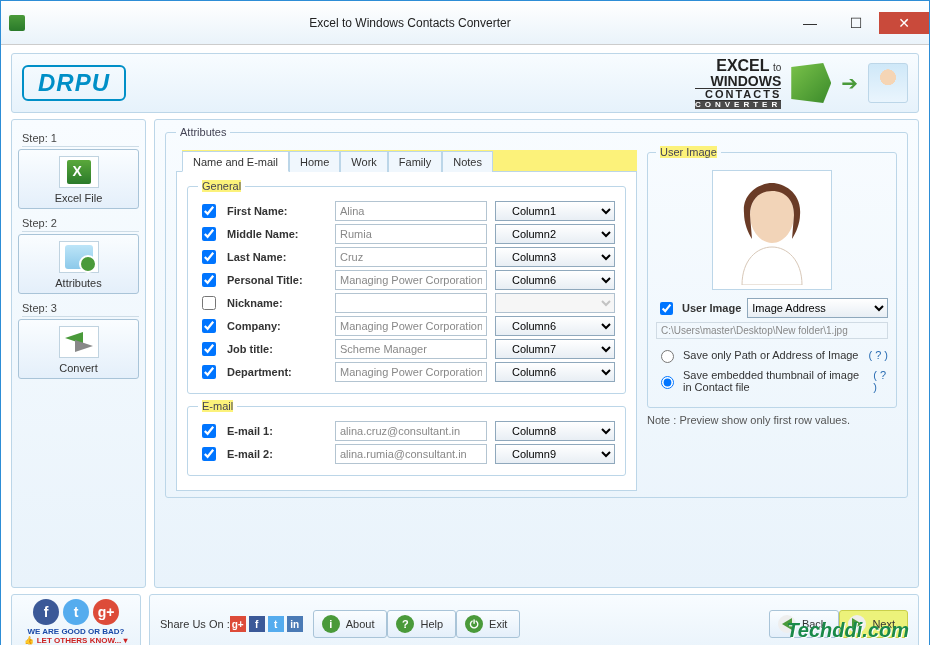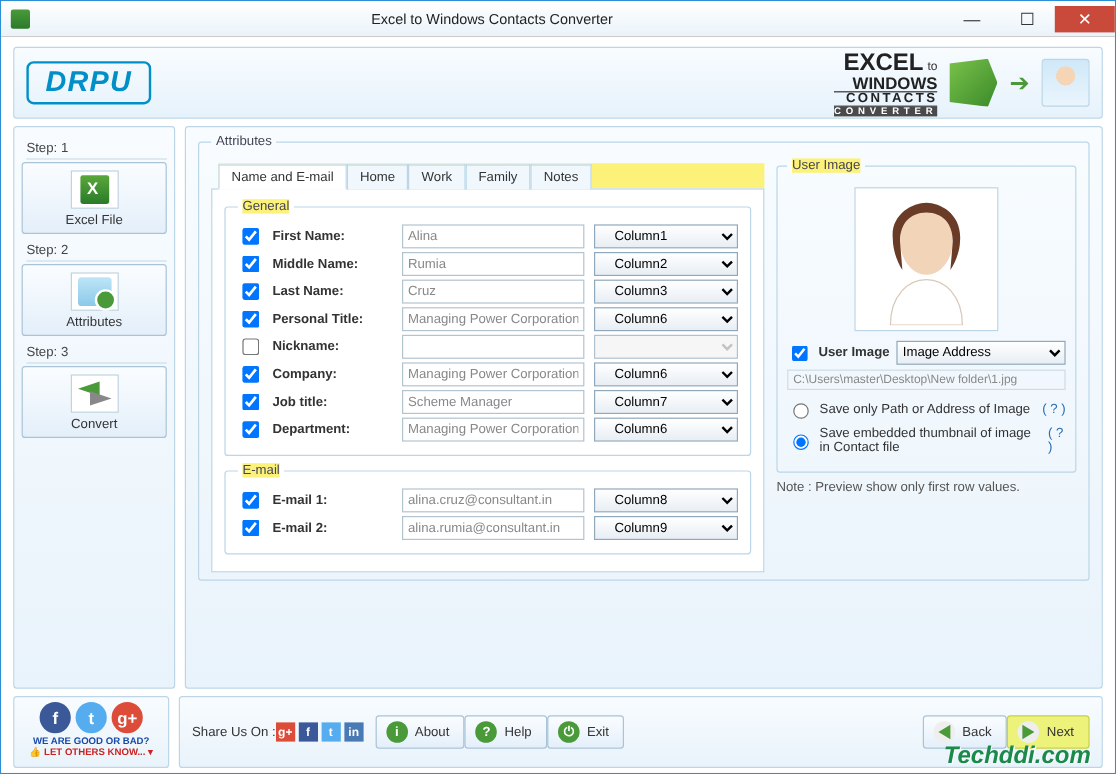--- a/index.html
+++ b/index.html
@@ -1,29 +1,29 @@
 <!DOCTYPE html>
 <html><head>
 <meta charset="utf-8">
 <style>
 * { box-sizing: border-box; font-family: "Segoe UI", Tahoma, sans-serif; }
 body { margin: 0; background: #fff; font-size: 12px; color: #333; }
 .window { width: 930px; height: 645px; border: 1px solid #2d8dd6; position: relative; }
-.titlebar { height: 30px; background: linear-gradient(#fff,#eaf3fa); border-bottom: 1px solid #ccc; display: flex; align-items: center; }
+.titlebar { height: 44px; background: linear-gradient(#fff,#eaf3fa); border-bottom: 1px solid #ccc; display: flex; align-items: center; }
 .title-icon { width:16px; height:16px; margin: 0 8px; background: linear-gradient(#4a9a3a,#2a7a2a); border-radius:2px; }
 .title-text { flex:1; text-align:center; font-size:12px; color:#222; }
 .winbtns { display:flex; }
 .winbtn { width:46px; height:22px; display:flex; align-items:center; justify-content:center; font-size:14px; color:#333; }
 .winbtn.close { background:#c94a3b; color:#fff; width:50px; height:22px; }
 .app-body { height: calc(100% - 30px); padding: 8px 10px 4px 10px; background:#fff; display:flex; flex-direction:column; }
 .header { height:60px; border:1px solid #bcd6e8; border-radius:3px; background: linear-gradient(#f8fcff,#e6f2fb); display:flex; align-items:center; padding:6px 10px; justify-content:space-between; margin-bottom:6px;}
 .drpu { border:2px solid #008fc7; color:#008fc7; font-weight:bold; font-size:24px; padding:2px 14px; border-radius:6px; letter-spacing:1px; font-style:italic; }
 .rlogo { display:flex; align-items:center; gap:10px; }
 .exceltxt { text-align:right; font-weight:bold; line-height:1; }
-.exceltxt .l1 { font-size:20px; color:#222; }
+.exceltxt .l1 { font-size:16px; color:#222; }
 .exceltxt .to { font-size:10px; font-weight:normal; }
 .exceltxt .l2 { font-size:14px; color:#222; }
 .exceltxt .l3 { font-size:11px; letter-spacing:2px; border-top:1px solid #333; border-bottom:1px solid #333; color:#222; }
 .exceltxt .l4 { font-size:8px; letter-spacing:4px; background:#4a4a4a; color:#fff; }
 .xicon { width:40px; height:40px; background:linear-gradient(135deg,#7ac24a,#3a8a2a); clip-path: polygon(0 10%, 80% 0, 100% 50%, 80% 100%, 0 90%); position:relative; }
 .arrow-r { color:#4a9a3a; font-size:20px; }
 .avatar-sm { width:40px; height:40px; border:1px solid #bcd6e8; border-radius:3px; background: radial-gradient(circle at 50% 35%, #f5d5b5 0 25%, transparent 26%), linear-gradient(#cfe8f8,#eaf5fd); position:relative; }
 
 .main { flex:1; display:flex; gap:8px; }
 .sidebar { width:152px; border:1px solid #bcd6e8; border-radius:3px; background:linear-gradient(#f8fcff,#e9f3fb); padding:8px 6px; }

